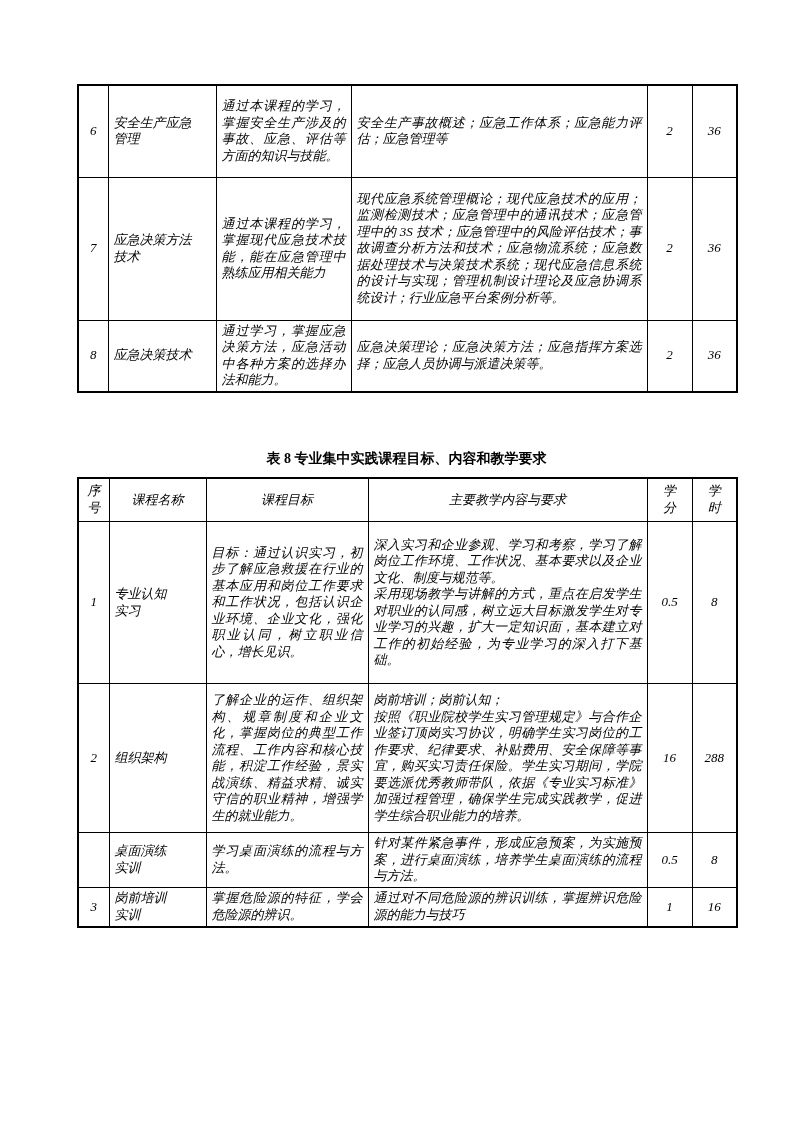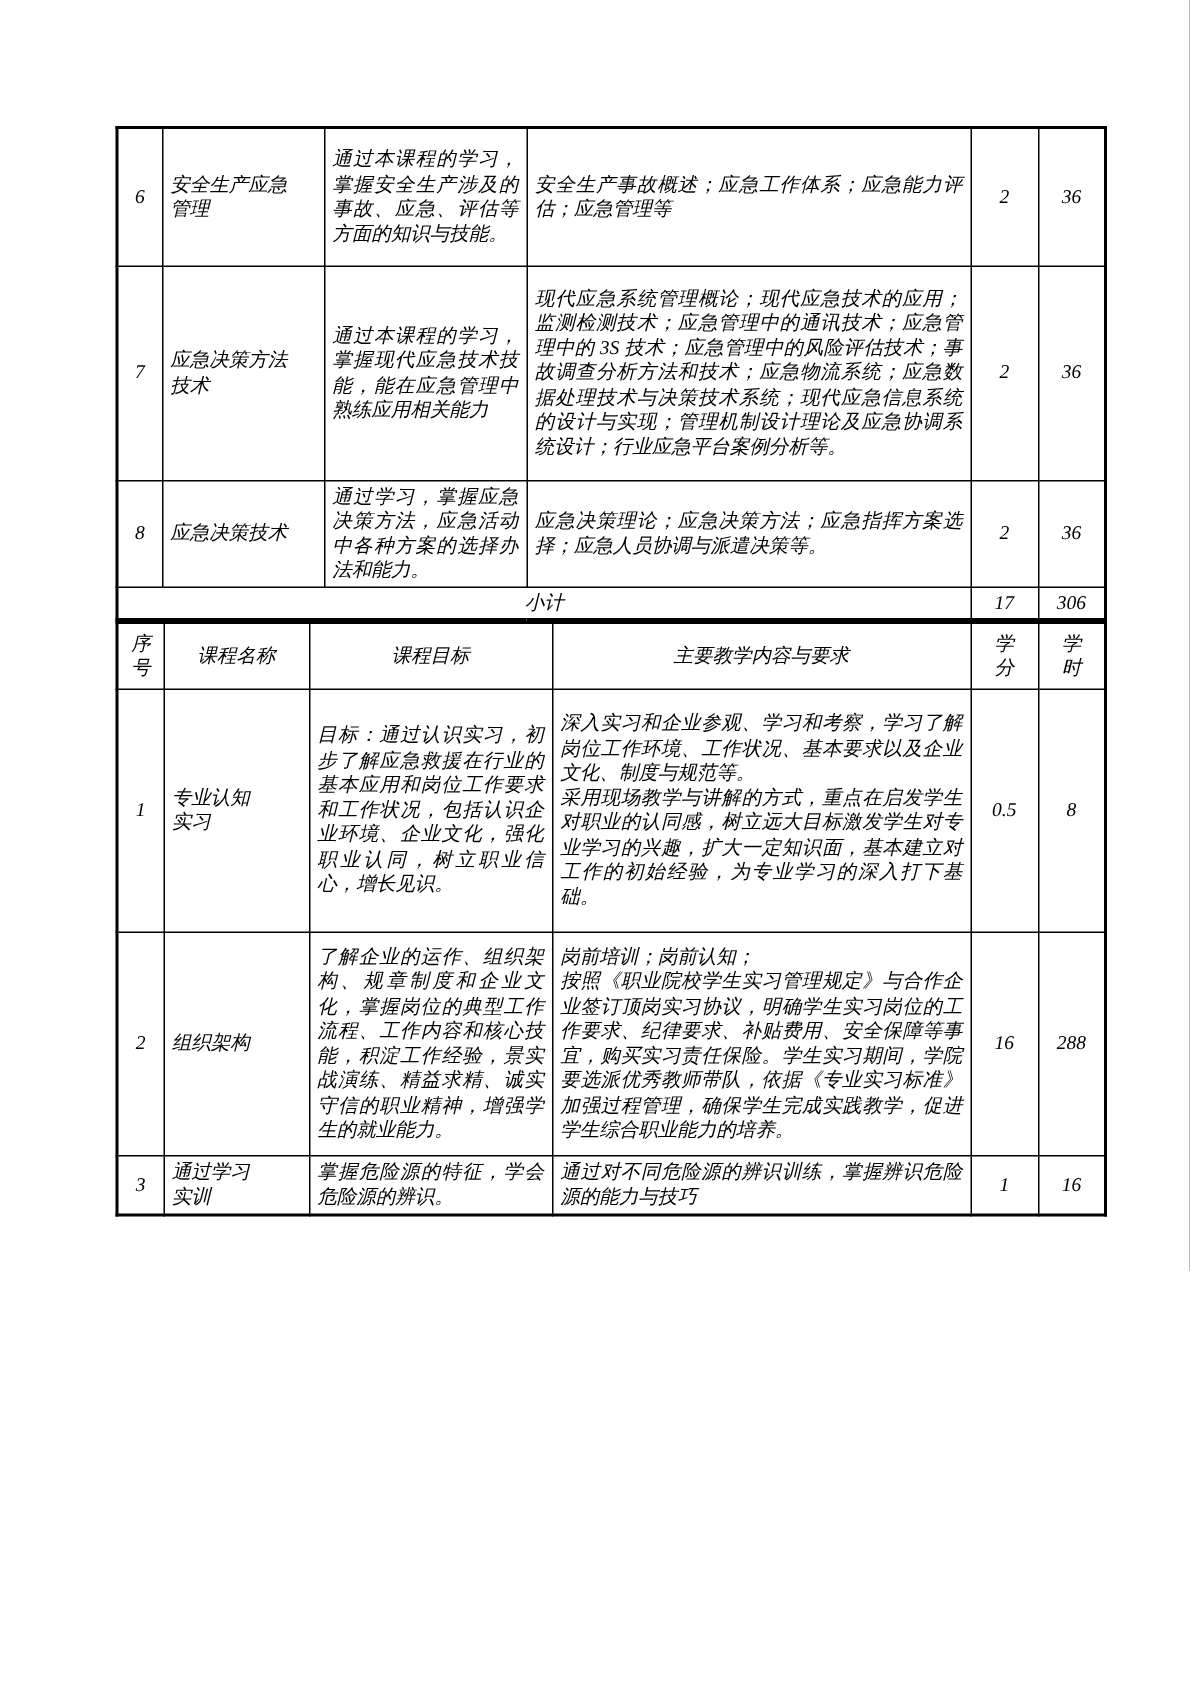--- a/index.html
+++ b/index.html
@@ -83,28 +83,24 @@
           <td class="c-num">36</td>
         </tr>
         <tr class="h73">
           <td class="c-no">8</td>
           <td class="c-name">应急决策技术</td>
           <td class="c-goal">通过学习，掌握应急决策方法，应急活动中各种方案的选择办法和能力。</td>
           <td class="c-content">应急决策理论；应急决策方法；应急指挥方案选择；应急人员协调与派遣决策等。</td>
           <td class="c-num">2</td>
           <td class="c-num">36</td>
         </tr>
-        <tr class="h25">
-          <td class="c-subtotal" colspan="4">小计</td>
-          <td class="c-num">17</td>
-          <td class="c-num">306</td>
-        </tr>
       </tbody>
     </table>
 
+    <div class="t8-title">表 8 专业集中实践课程目标、内容和教学要求</div>
 
     <table class="tbl t8">
       <colgroup>
         <col style="width:31px">
           <col style="width:97px">
           <col style="width:162px">
         <col style="width:279px">
           <col style="width:45px">
           <col style="width:45px">
       </colgroup>
@@ -132,23 +128,32 @@
         </tr>
         <tr class="h153">
           <td class="c-no">2</td>
           <td class="c-name">组织架构</td>
           <td class="c-goal">了解企业的运作、组织架构、规章制度和企业文化，掌握岗位的典型工作流程、工作内容和核心技能，积淀工作经验，景实战演练、精益求精、诚实守信的职业精神，增强学生的就业能力。</td>
           <td class="c-content">岗前培训；岗前认知；
 按照《职业院校学生实习管理规定》与合作企业签订顶岗实习协议，明确学生实习岗位的工作要求、纪律要求、补贴费用、安全保障等事宜，购买实习责任保险。学生实习期间，学院要选派优秀教师带队，依据《专业实习标准》加强过程管理，确保学生完成实践教学，促进学生综合职业能力的培养。</td>
           <td class="c-num">16</td>
           <td class="c-num">288</td>
         </tr>
+        <tr class="h58">
+          <td class="c-no"></td>
+          <td class="c-name">桌面演练
+实训</td>
+          <td class="c-goal">学习桌面演练的流程与方法。</td>
+          <td class="c-content">针对某件紧急事件，形成应急预案，为实施预案，进行桌面演练，培养学生桌面演练的流程与方法。</td>
+          <td class="c-num">0.5</td>
+          <td class="c-num">8</td>
+        </tr>
         <tr class="h44">
           <td class="c-no">3</td>
-          <td class="c-name">通过学习
+          <td class="c-name">岗前培训
 实训</td>
           <td class="c-goal">掌握危险源的特征，学会危险源的辨识。</td>
           <td class="c-content">通过对不同危险源的辨识训练，掌握辨识危险源的能力与技巧</td>
           <td class="c-num">1</td>
           <td class="c-num">16</td>
         </tr>
       </tbody>
     </table>
 
   </div>

